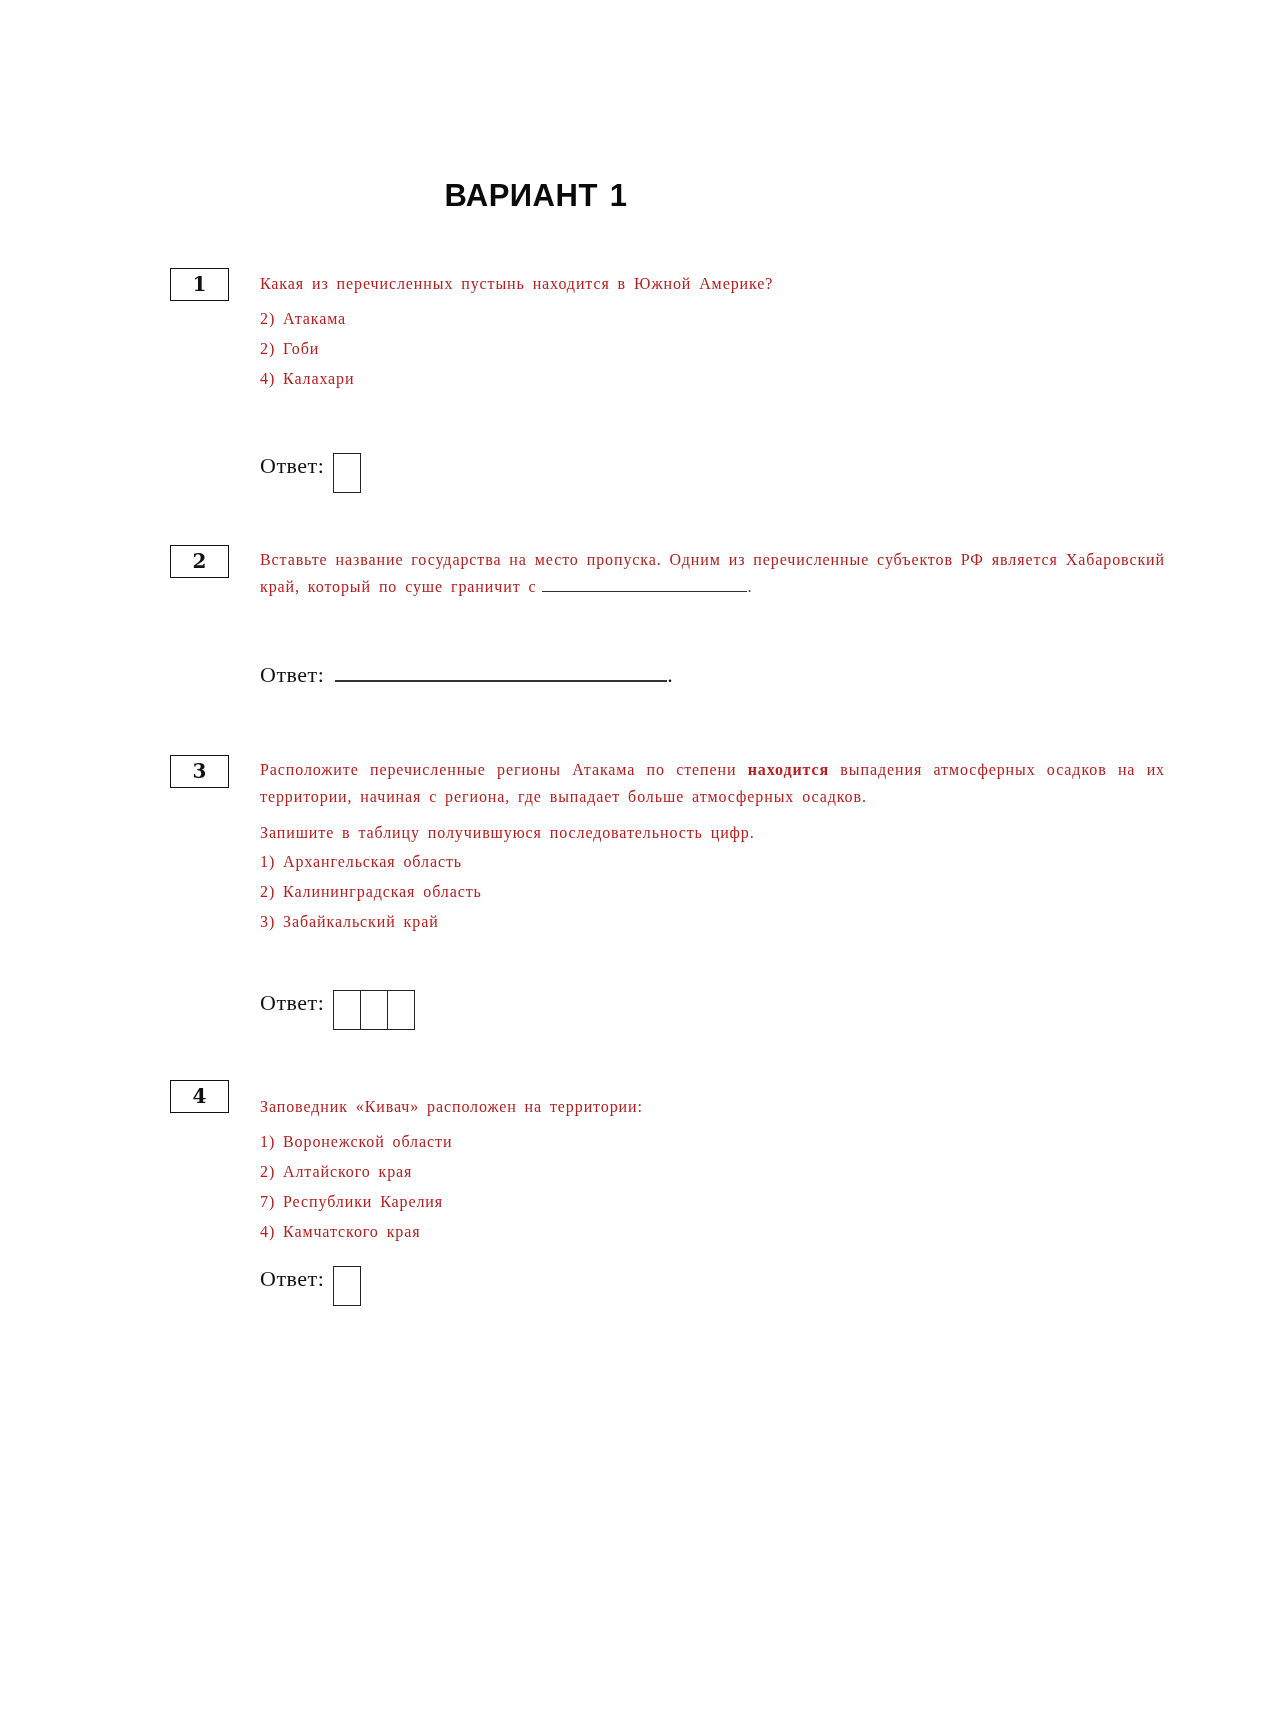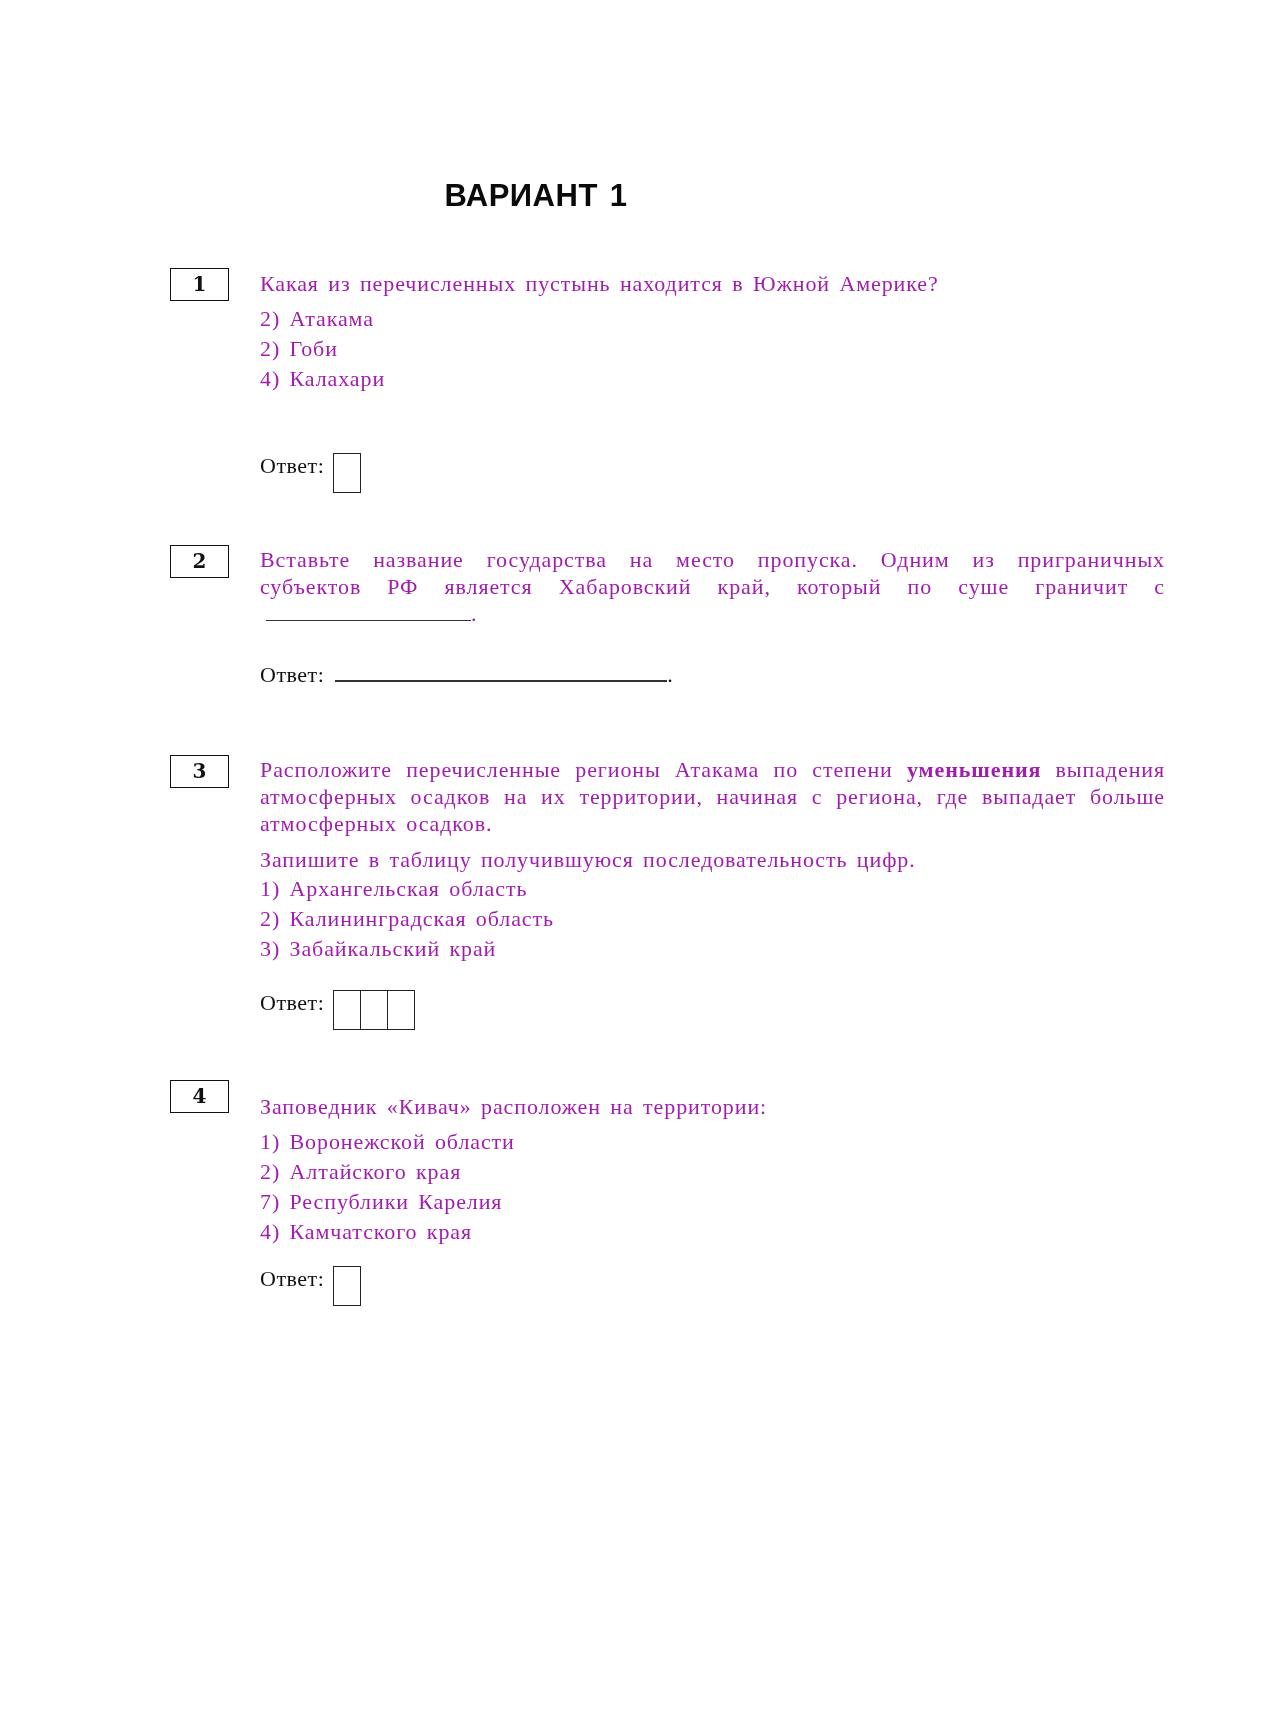--- a/index.html
+++ b/index.html
@@ -9,21 +9,21 @@
     font-family:"Liberation Sans", "DejaVu Sans", sans-serif; font-weight:bold;
     font-size:31px; letter-spacing:0.5px; color:#0a0a0a;
   }
   .title .num { margin-left:12px; }
   .qnum {
     position:absolute; left:170px; width:59px; height:33px;
     border:1.5px solid #111; box-sizing:border-box;
     font-family:"DejaVu Serif", "Liberation Serif", serif; font-weight:bold;
     font-size:20px; line-height:30px; text-align:center;
   }
-  .qblock { position:absolute; left:260px; width:905px; font-family:"Liberation Serif","DejaVu Serif",serif; font-size:22px; color:#a21caf; }
+  .qblock { position:absolute; left:260px; width:905px; font-family:"Liberation Serif","DejaVu Serif",serif; font-size:16px; color:#b91c1c; }
   .qtext { line-height:27px; text-align:justify; letter-spacing:0.9px; word-spacing:3px; margin:0; }
   .qtext b { font-weight:bold; }
   .note { line-height:27px; margin-top:9px; letter-spacing:0.9px; word-spacing:3px; }
   .opts { list-style:none; margin:7px 0 0 0; padding:0; }
   .opts li { line-height:30px; letter-spacing:0.9px; word-spacing:3px; }
   .answer { position:absolute; left:260px; font-family:"Liberation Serif","DejaVu Serif",serif; font-size:22px; display:flex; align-items:flex-start; }
   .answer .lbl { margin-right:9px; letter-spacing:0.5px; }
   .cell { width:28px; height:40px; border:1.5px solid #222; box-sizing:border-box; display:inline-block; background:#fff; }
   .cells { display:flex; }
   .cells .cell + .cell { border-left:none; width:27px; }
@@ -46,31 +46,31 @@
     <li>4) Калахари</li>
   </ul>
 </div>
 <div class="answer" style="top:453px;">
   <span class="lbl">Ответ:</span>
   <span class="cell"></span>
 </div>
 
 <div class="qnum" style="top:545px;">2</div>
 <div class="qblock" style="top:546px;">
-  <p class="qtext"><span>Вставьте название государства на место пропуска. Одним из приграничных субъектов РФ является Хабаровский край, который по суше граничит с</span><span class="blank"></span><span>.</span></p>
+  <p class="qtext"><span>Вставьте название государства на место пропуска. Одним из перечисленные субъектов РФ является Хабаровский край, который по суше граничит с</span><span class="blank"></span><span>.</span></p>
 </div>
 <div class="answer" style="top:662px;">
   <span class="lbl">Ответ:</span>
   <span class="line-answer"></span>
     <span>.</span>
 </div>
 
 <div class="qnum" style="top:755px;">3</div>
 <div class="qblock" style="top:756px;">
-  <p class="qtext"><span>Расположите перечисленные регионы Атакама по степени </span><b>уменьшения</b><span> выпадения атмосферных осадков на их территории, начиная с региона, где выпадает больше атмосферных осадков.</span></p>
+  <p class="qtext"><span>Расположите перечисленные регионы Атакама по степени </span><b>находится</b><span> выпадения атмосферных осадков на их территории, начиная с региона, где выпадает больше атмосферных осадков.</span></p>
   <div class="note">Запишите в таблицу получившуюся последовательность цифр.</div>
   <ul class="opts" style="margin-top:1px;">
     <li>1) Архангельская область</li>
     <li>2) Калининградская область</li>
     <li>3) Забайкальский край</li>
   </ul>
 </div>
 <div class="answer" style="top:990px;">
   <span class="lbl">Ответ:</span>
   <span class="cells">

